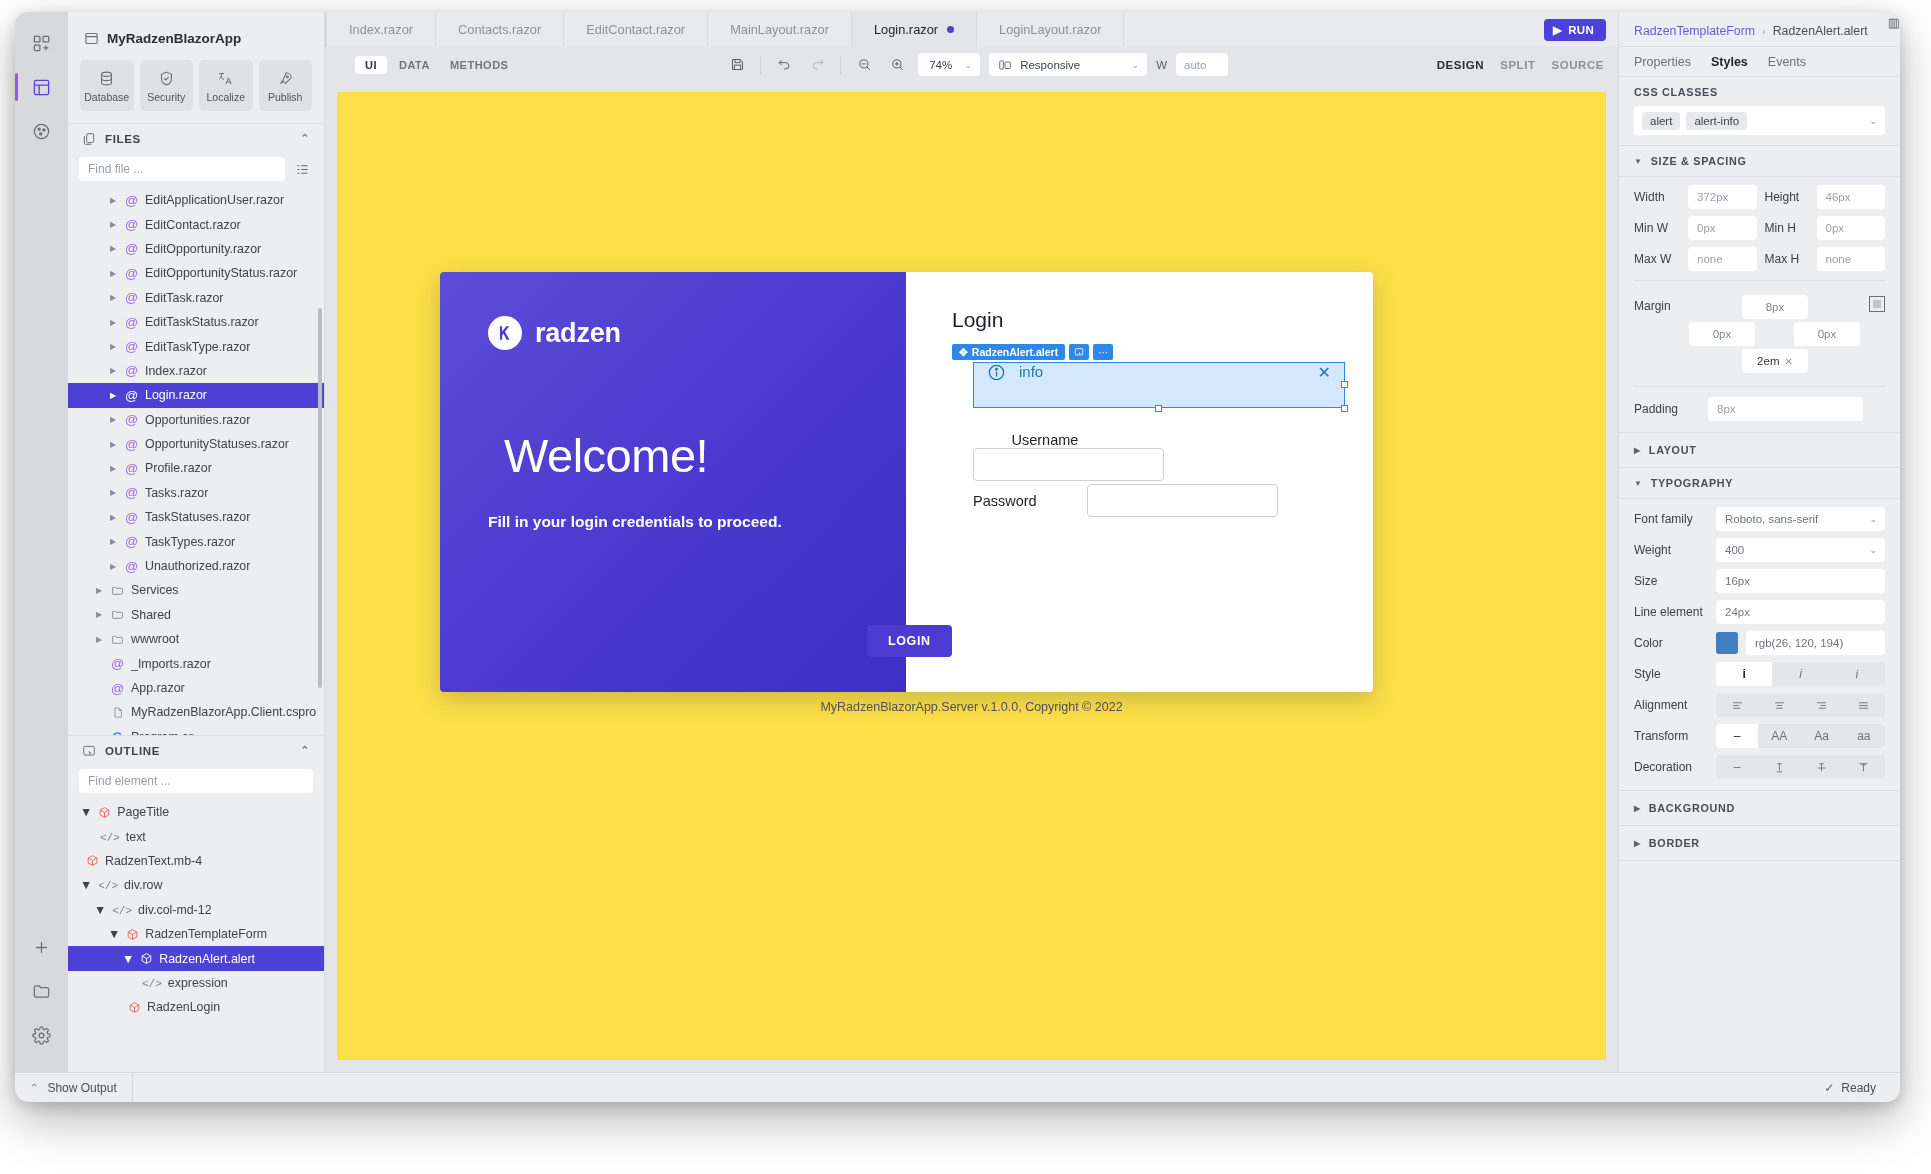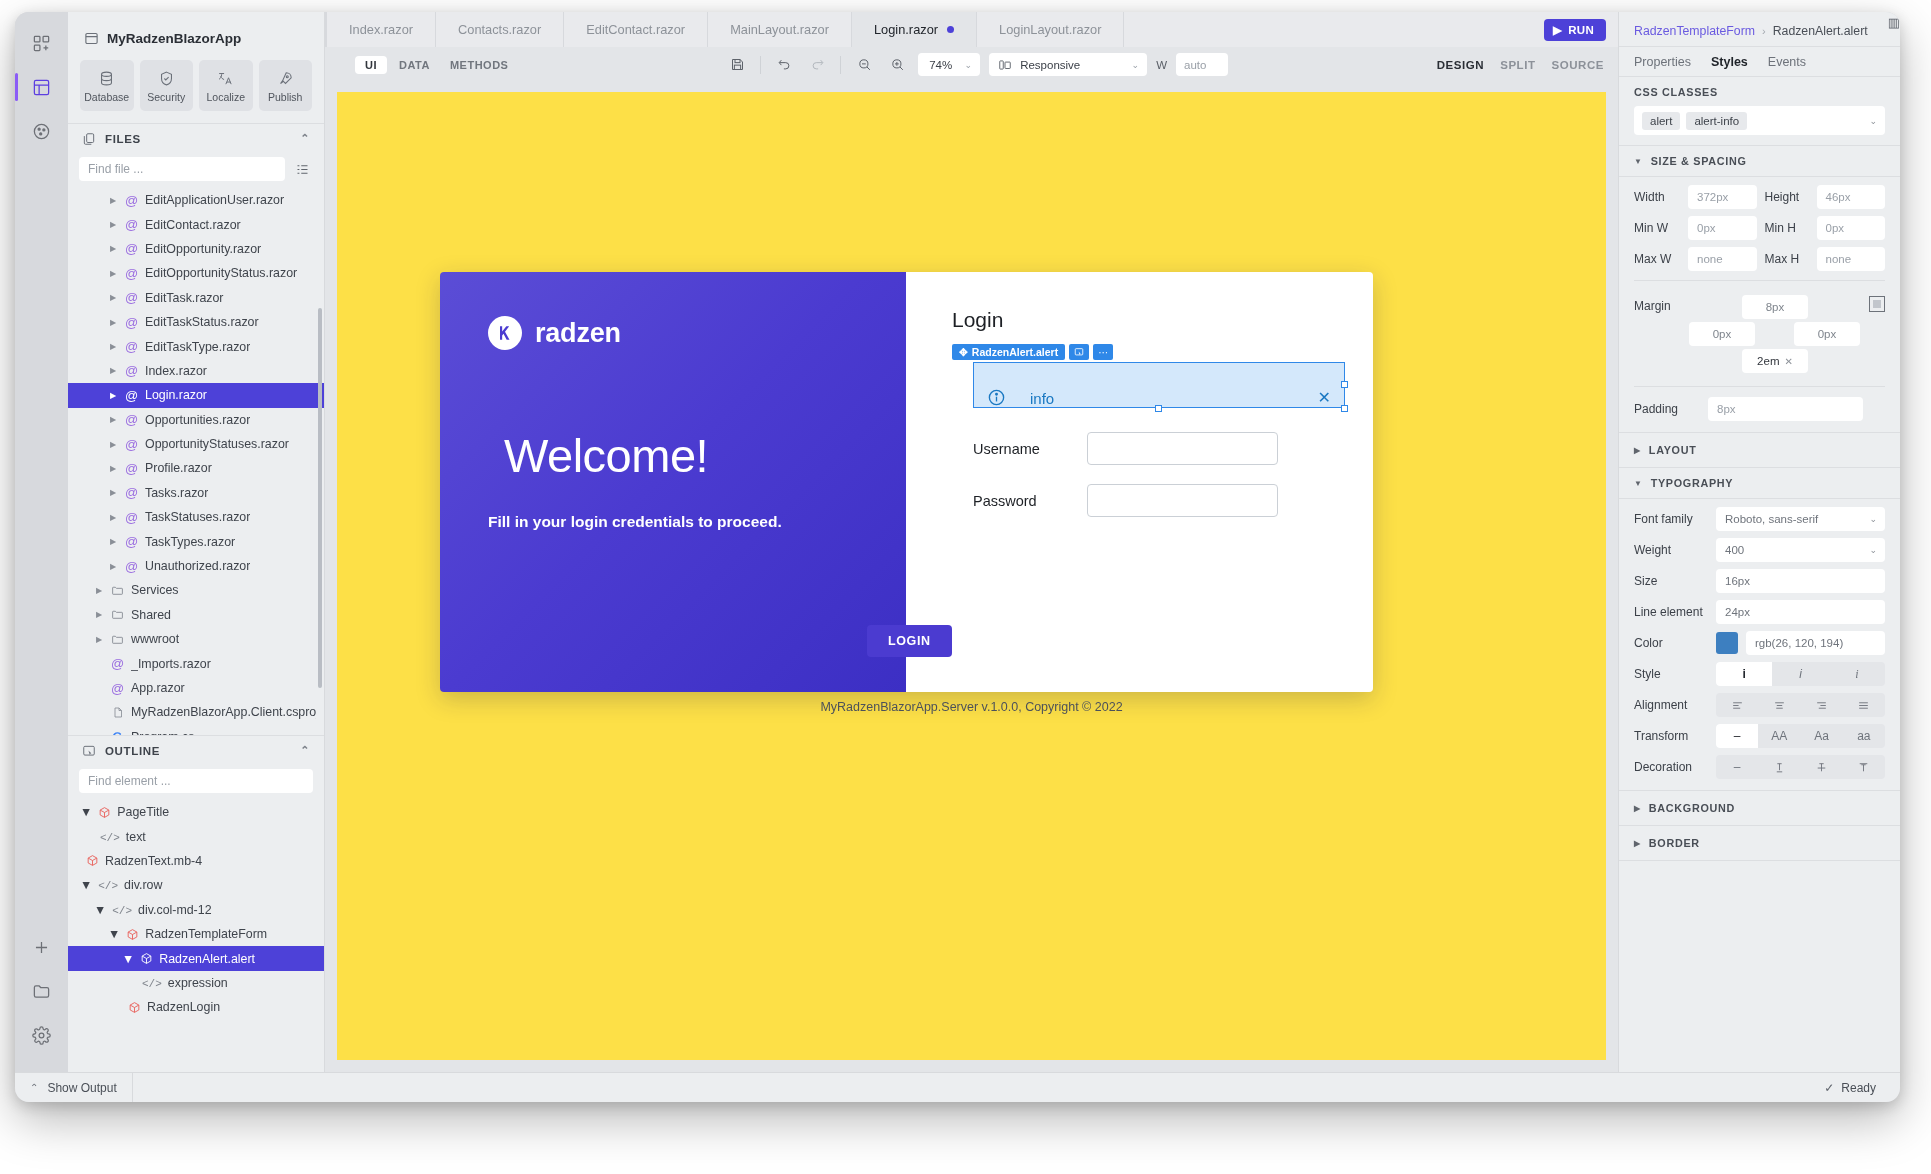--- a/index.html
+++ b/index.html
@@ -312,23 +312,23 @@
     background: #2f88e8; color:#fff; height:16px; min-width:20px;
     display:flex; align-items:center; justify-content:center;
     border-radius:2px; font-size:10px;
   }
   .alert-box {
     position: absolute;
     left: 46px; top: 90px;
     width: 372px; height: 46px;
     background: #d4e8fb;
     border: 1.6px solid #2f88e8;
-    display: flex; align-items: flex-end;
+    display: flex; align-items: flex-start;
     padding: 0 13px;
-    gap: 24px;
+    gap: 13px;
     color: #1a78c2;
     font-size: 15px;
   }
   .alert-box .x { margin-left: auto; font-size: 16px; color:#1a78c2; }
   .handle {
     position: absolute;
     width: 7px; height: 7px;
     background: #fff;
     border: 1.6px solid #2f88e8;
   }
@@ -965,21 +965,21 @@
                     <circle cx="12" cy="7.8" r="1" fill="currentColor"></circle>
               </svg>
             </span>
             <span>info</span>
             <span class="x">✕</span>
           </div>
           <div class="handle" style="left:1004px;top:289px"></div>
           <div class="handle" style="left:818px;top:313px"></div>
           <div class="handle" style="left:1004px;top:313px"></div>
 
-          <div class="frow" style="left:636px; top:340px;">
+          <div class="frow" style="left:636px; top:340px;flex-direction:column;">
             <div class="flabel">Username</div>
             <div class="finput"></div>
           </div>
           <div class="frow" style="left:636px; top:392px;">
             <div class="flabel">Password</div>
             <div class="finput"></div>
           </div>
 
           <div class="login-btn">LOGIN</div>
 

